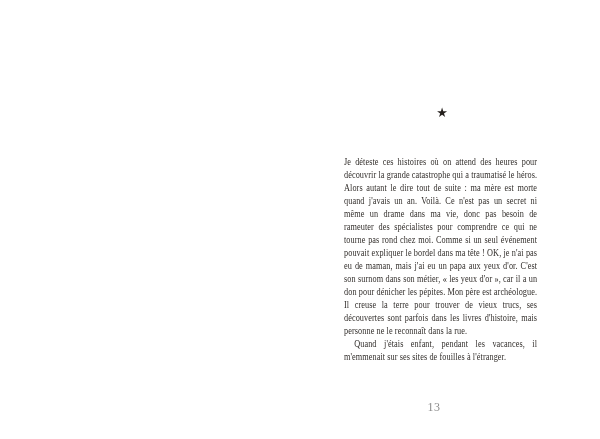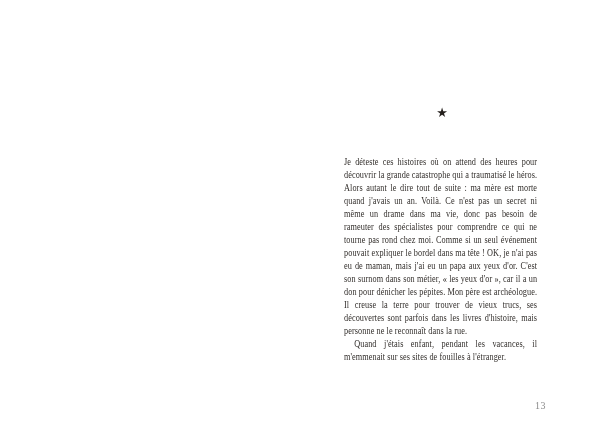--- a/index.html
+++ b/index.html
@@ -41,25 +41,25 @@
   }
   .text-block p {
     margin: 0;
     padding: 0;
   }
   .text-block p + p {
     text-indent: 13px;
   }
   .page-number {
     position: absolute;
-    left: 346px;
+    left: 334px;
     top: 400px;
     width: 200px;
-    text-align: right;
-    font-size: 10px;
+    text-align: center;
+    font-size: 12px;
     letter-spacing: 0.5px;
     color: #8b8b8b;
   }
 </style>
 </head>
 <body>
 
 <div class="book-page">
 
   <div class="ornament">★</div>

